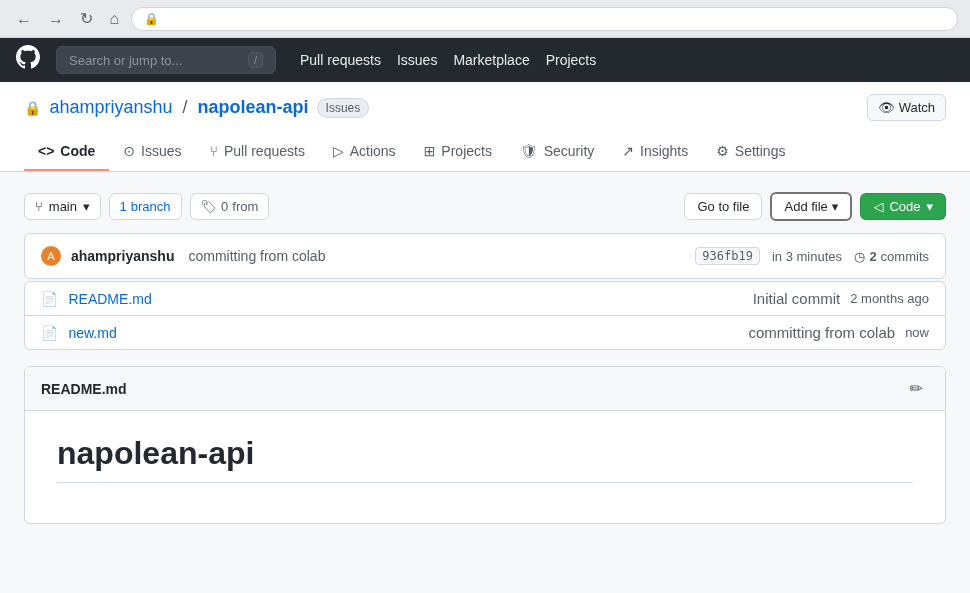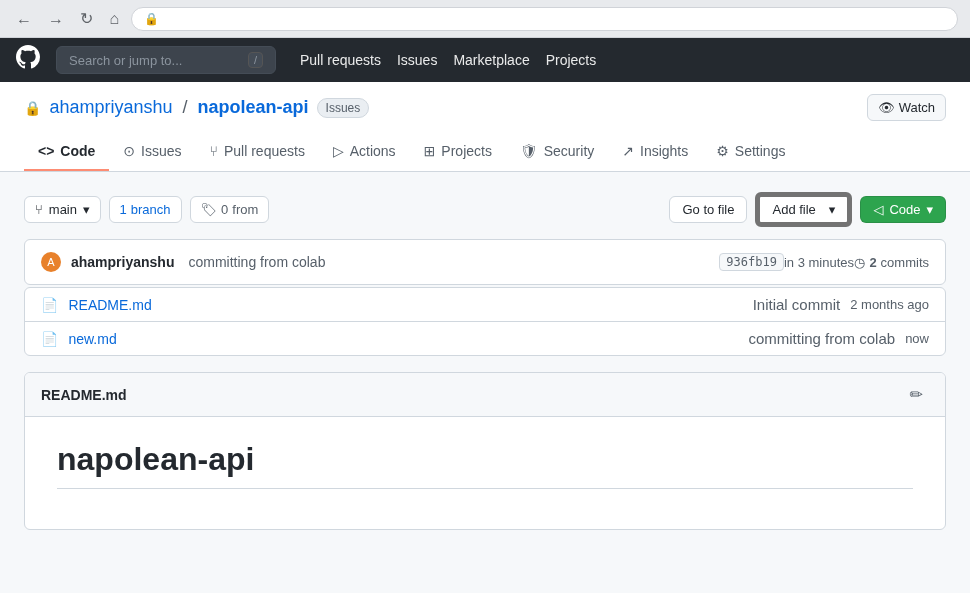--- a/index.html
+++ b/index.html
@@ -208,29 +208,29 @@
       background: white;
       border: 1px solid #d0d7de;
       border-radius: 6px;
       padding: 5px 12px;
       font-size: 13px;
       cursor: pointer;
       color: #24292f;
     }
     .add-file-btn {
       background: white;
-      border: 5px solid #737373;
+      border: 2px solid #737373;
       border-radius: 6px;
       padding: 5px 12px;
       font-size: 13px;
       cursor: pointer;
       color: #24292f;
       display: flex;
       align-items: flex-end;
-      gap: 13px;
+      gap: 4px;
     }
     .code-btn {
       background: #2da44e;
       border: 1px solid rgba(27,31,36,0.15);
       border-radius: 6px;
       padding: 5px 12px;
       font-size: 13px;
       cursor: pointer;
       color: white;
       font-weight: 500;
@@ -262,20 +262,21 @@
       color: white;
       overflow: hidden;
       flex-shrink: 0;
     }
     .commit-author { font-weight: 600; color: #24292f; font-size: 14px; }
     .commit-message { color: #57606a; font-size: 14px; margin-left: 4px; }
     .commit-meta {
       margin-left: auto;
       display: flex;
       align-items: center;
+      gap: 12px;
       color: #57606a;
       font-size: 13px;
     }
     .commit-hash {
       font-family: monospace;
       color: #57606a;
       font-size: 12px;
       background: #f6f8fa;
       border: 1px solid #d0d7de;
       border-radius: 4px;

